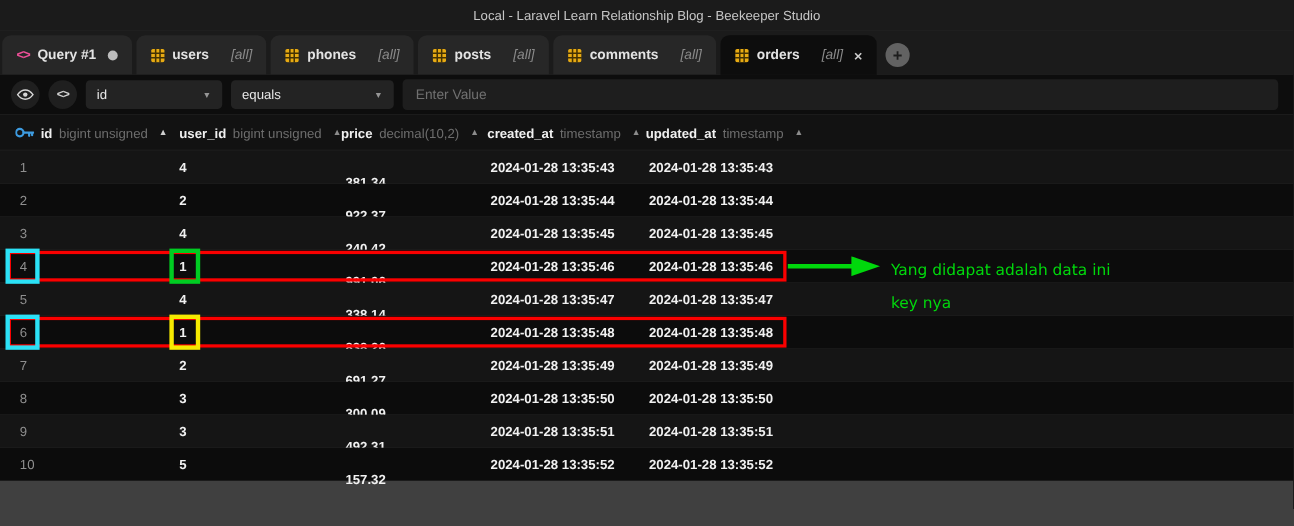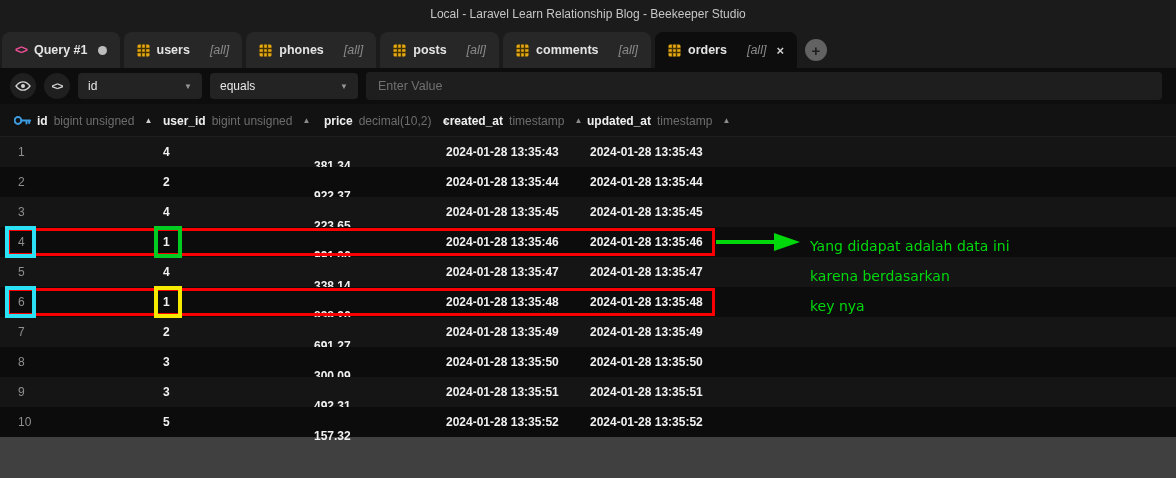--- a/index.html
+++ b/index.html
@@ -75,21 +75,21 @@
   .row:nth-child(odd) { background:#151515; }
   .cell {
     position:absolute; top:0; line-height:30px; font-size:12px; font-weight:700;
     color:#f1f1f1; white-space:nowrap; cursor:default;
   }
   .cell.c0 { left:18px; color:#8f8f8f; font-weight:400; }
   .cell.c1 { left:163px; }
   .cell.c2 { left:314px;margin-top:14px; }
   .cell.c3 { left:446px; }
   .cell.c4 { left:590px; }
-  .hc.h0 { left:14px; } .hc.h1 { left:163px; } .hc.h2 { left:324px; }
+  .hc.h0 { left:14px; } .hc.h1 { left:163px; } .hc.h2 { left:310px; }
   .hc.h3 { left:443px; } .hc.h4 { left:587px; }
   
   .ov { position:absolute; pointer-events:none; }
   .box-red    { border:3px solid #fb0000; left:7px;   width:708px; height:28px; }
   .box-cyan   { border:4px solid #2be1f6; left:5px;   width:31px;  height:32px; }
   .box-green  { border:4px solid #00cc22; left:154px; width:28px;  height:32px; }
   .box-yellow { border:4px solid #f6ea00; left:154px; width:28px;  height:32px; }
   .note {
     position:absolute; left:810px; top:231px; width:360px;
     font-family:"DejaVu Sans", sans-serif; font-size:14px; line-height:30px;
@@ -233,21 +233,21 @@
       <span class="cell c0">2</span>
       <span class="cell c1">2</span>
       <span class="cell c2">922.37</span>
       <span class="cell c3">2024-01-28 13:35:44</span>
       <span class="cell c4">2024-01-28 13:35:44</span>
     </div>
 
     <div class="row">
       <span class="cell c0">3</span>
       <span class="cell c1">4</span>
-      <span class="cell c2">223.65</span>
+      <span class="cell c2">240.42</span>
       <span class="cell c3">2024-01-28 13:35:45</span>
       <span class="cell c4">2024-01-28 13:35:45</span>
     </div>
 
     <div class="row">
       <span class="cell c0">4</span>
       <span class="cell c1">1</span>
       <span class="cell c2">991.06</span>
       <span class="cell c3">2024-01-28 13:35:46</span>
       <span class="cell c4">2024-01-28 13:35:46</span>
@@ -309,17 +309,16 @@
   <div class="ov box-cyan" style="top:286px"></div>
   <div class="ov box-yellow" style="top:286px"></div>
 
   <svg class="ov" style="left:716px;top:233px" width="84" height="18">
     <line x1="0" y1="9" x2="60" y2="9" stroke="#00d80c" stroke-width="4"></line>
     <polygon points="58,0 84,9 58,18" fill="#00d80c"></polygon>
   </svg>
 
   <div class="note">
     <div>Yang didapat adalah data ini</div>
-    <div>karena berdasarkan</div>
     <div>key nya</div>
   </div>
 
 </div>
 
 </body></html>

